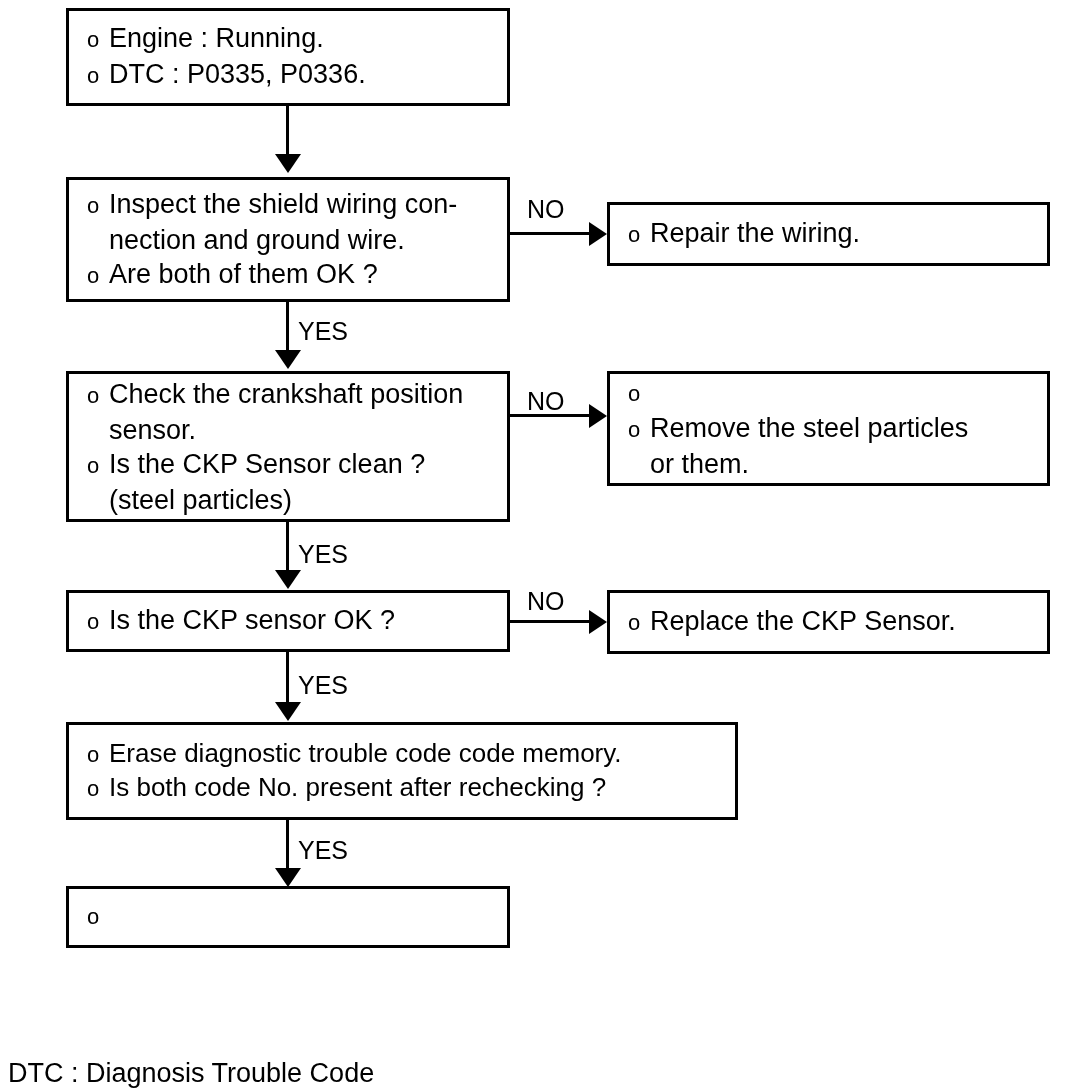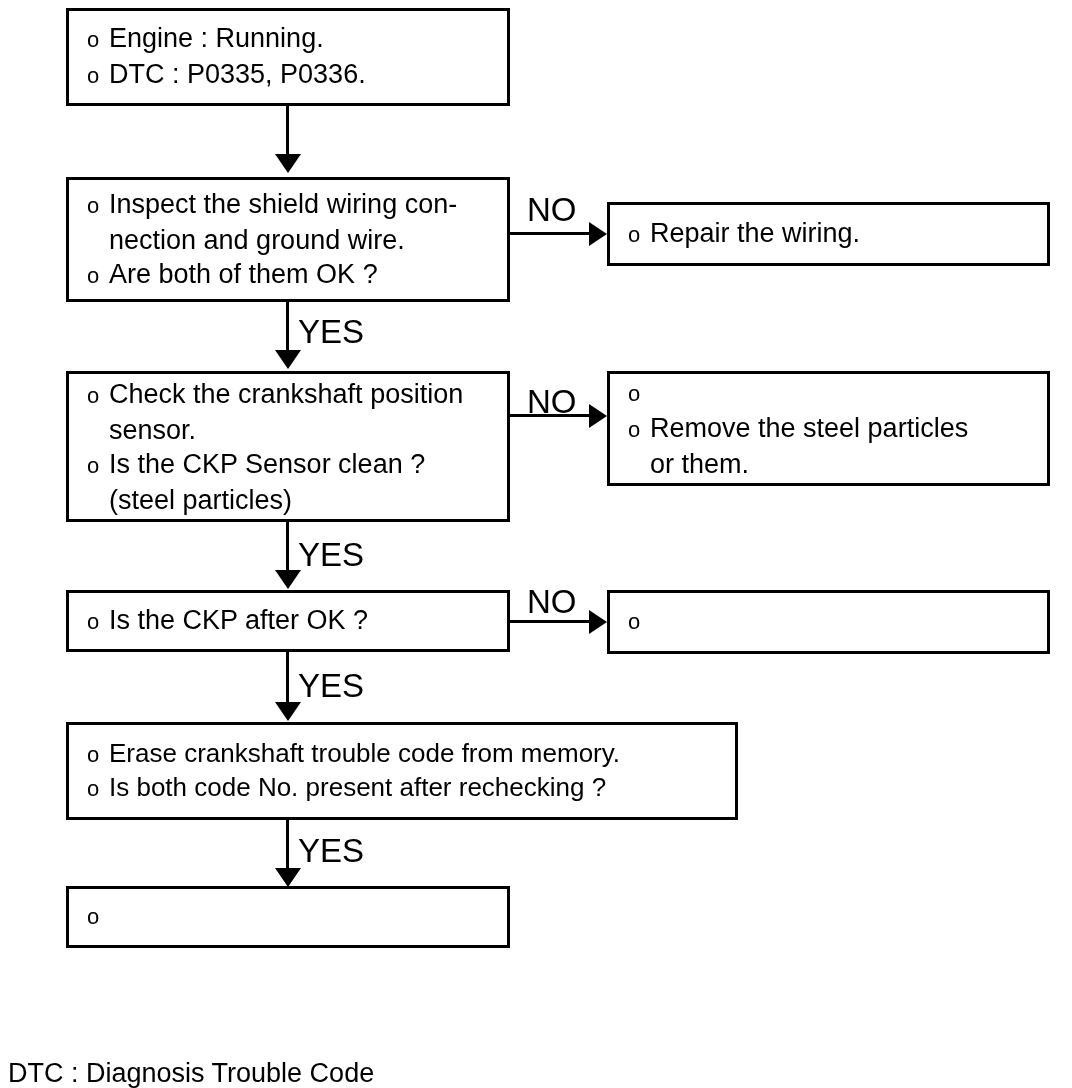--- a/index.html
+++ b/index.html
@@ -72,21 +72,21 @@
   .arrow-right {
     position: absolute;
     width: 0;
     height: 0;
     border-top: 12px solid transparent;
     border-bottom: 12px solid transparent;
     border-left: 18px solid #000000;
   }
   .edge-label {
     position: absolute;
-    font-size: 33px;
+    font-size: 25px;
     line-height: 27px;
     white-space: pre;
   }
 
   
   .legend {
     position: absolute;
     left: 8px;
     top: 988px;
     font-size: 27px;
@@ -180,42 +180,43 @@
     </div>
   </div>
 
   <div class="vline" style="left:286px; top:522px; height:50px;"></div>
   <div class="arrow-down" style="left:275px; top:570px;"></div>
   <div class="edge-label" style="left:298px; top:541px;">YES</div>
 
   <div class="box" style="left:66px; top:590px; width:444px; height:62px;">
     <div class="line">
       <span class="bullet">o</span>
-      <span class="txt">Is the CKP after OK ?</span>
+      <span class="txt">Is the CKP sensor OK ?</span>
     </div>
   </div>
 
   <div class="hline" style="left:510px; top:620px; width:80px;"></div>
   <div class="arrow-right" style="left:589px; top:610px;"></div>
   <div class="edge-label" style="left:527px; top:588px;">NO</div>
 
   <div class="box" style="left:607px; top:590px; width:443px; height:64px;">
     <div class="line">
       <span class="bullet">o</span>
+      <span class="txt">Replace the CKP Sensor.</span>
     </div>
   </div>
 
   <div class="vline" style="left:286px; top:652px; height:52px;"></div>
   <div class="arrow-down" style="left:275px; top:702px;"></div>
   <div class="edge-label" style="left:298px; top:672px;">YES</div>
 
   <div class="box condensed" style="left:66px; top:722px; width:672px; height:98px;">
     <div class="line">
       <span class="bullet">o</span>
-      <span class="txt">Erase crankshaft trouble code from memory.</span>
+      <span class="txt">Erase diagnostic trouble code code memory.</span>
     </div>
     <div class="line">
       <span class="bullet">o</span>
       <span class="txt">Is both code No. present after rechecking ?</span>
     </div>
   </div>
 
   <div class="vline" style="left:286px; top:820px; height:50px;"></div>
   <div class="arrow-down" style="left:275px; top:868px;"></div>
   <div class="edge-label" style="left:298px; top:837px;">YES</div>

